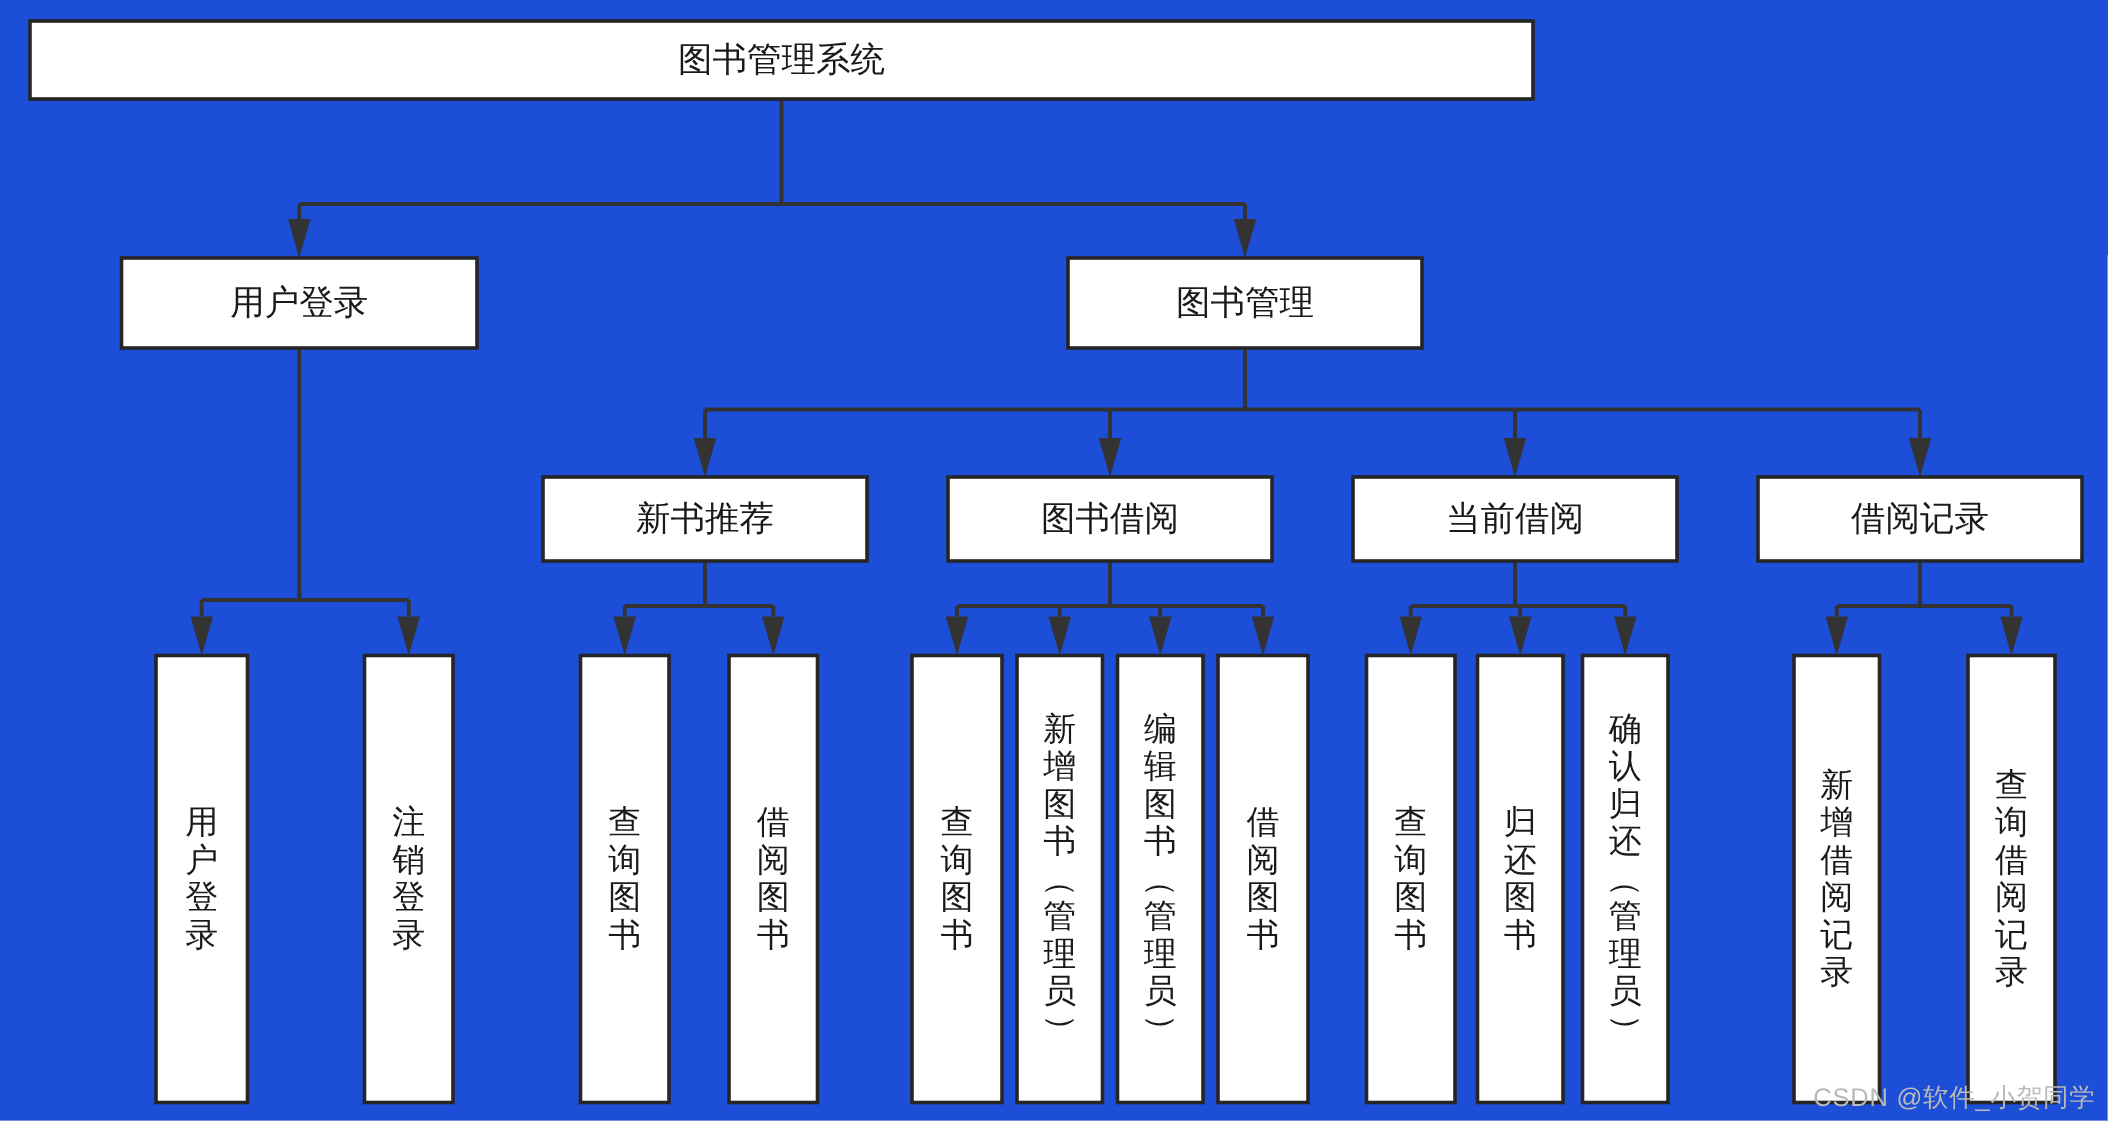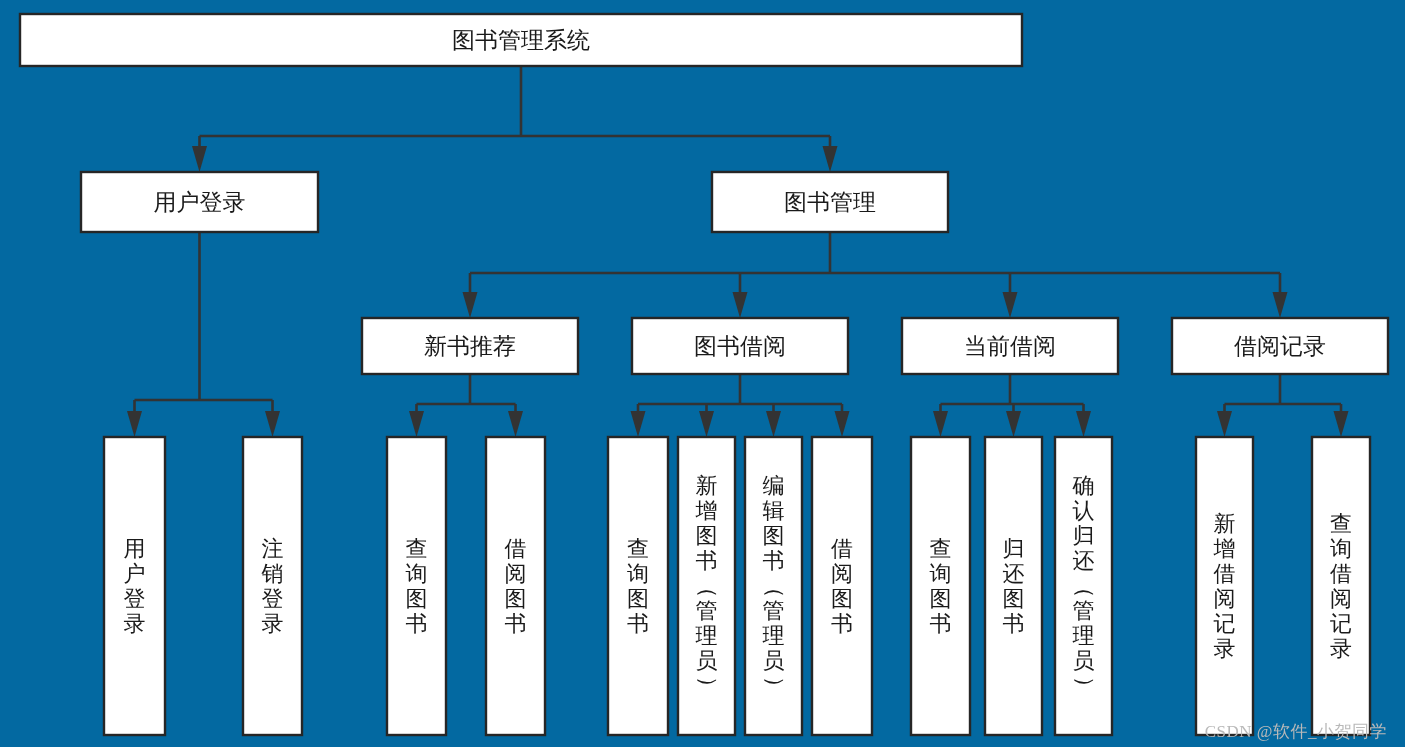--- a/index.html
+++ b/index.html
@@ -10,21 +10,21 @@
   body {
     width: 1405px;
     height: 747px;
     font-family: "DejaVu Sans", "Liberation Sans", sans-serif;
     overflow: hidden;
   }
   #diagram-root {
     position: relative;
     width: 1405px;
     height: 747px;
-    background: #0369a1;
+    background: #1d4ed8;
   }
   svg.diagram-canvas {
     position: absolute;
     left: 0;
     top: 0;
     width: 1405px;
     height: 747px;
     display: block;
   }
   .node-box {
@@ -52,23 +52,23 @@
     stroke-width: 2.6;
     fill: none;
     stroke-linecap: butt;
   }
   .arrow-head {
     fill: #333333;
     stroke: none;
   }
   .watermark {
     position: absolute;
-    right: 18px;
+    right: 8px;
     bottom: 4px;
-    font-family: Liberation Serif, serif;
+    font-family: Liberation Sans, sans-serif;
     font-size: 17px;
     color: #b9b9b9;
     letter-spacing: 0.5px;
     white-space: nowrap;
     user-select: none;
   }
 </style>
 </head>
 <body>
 

